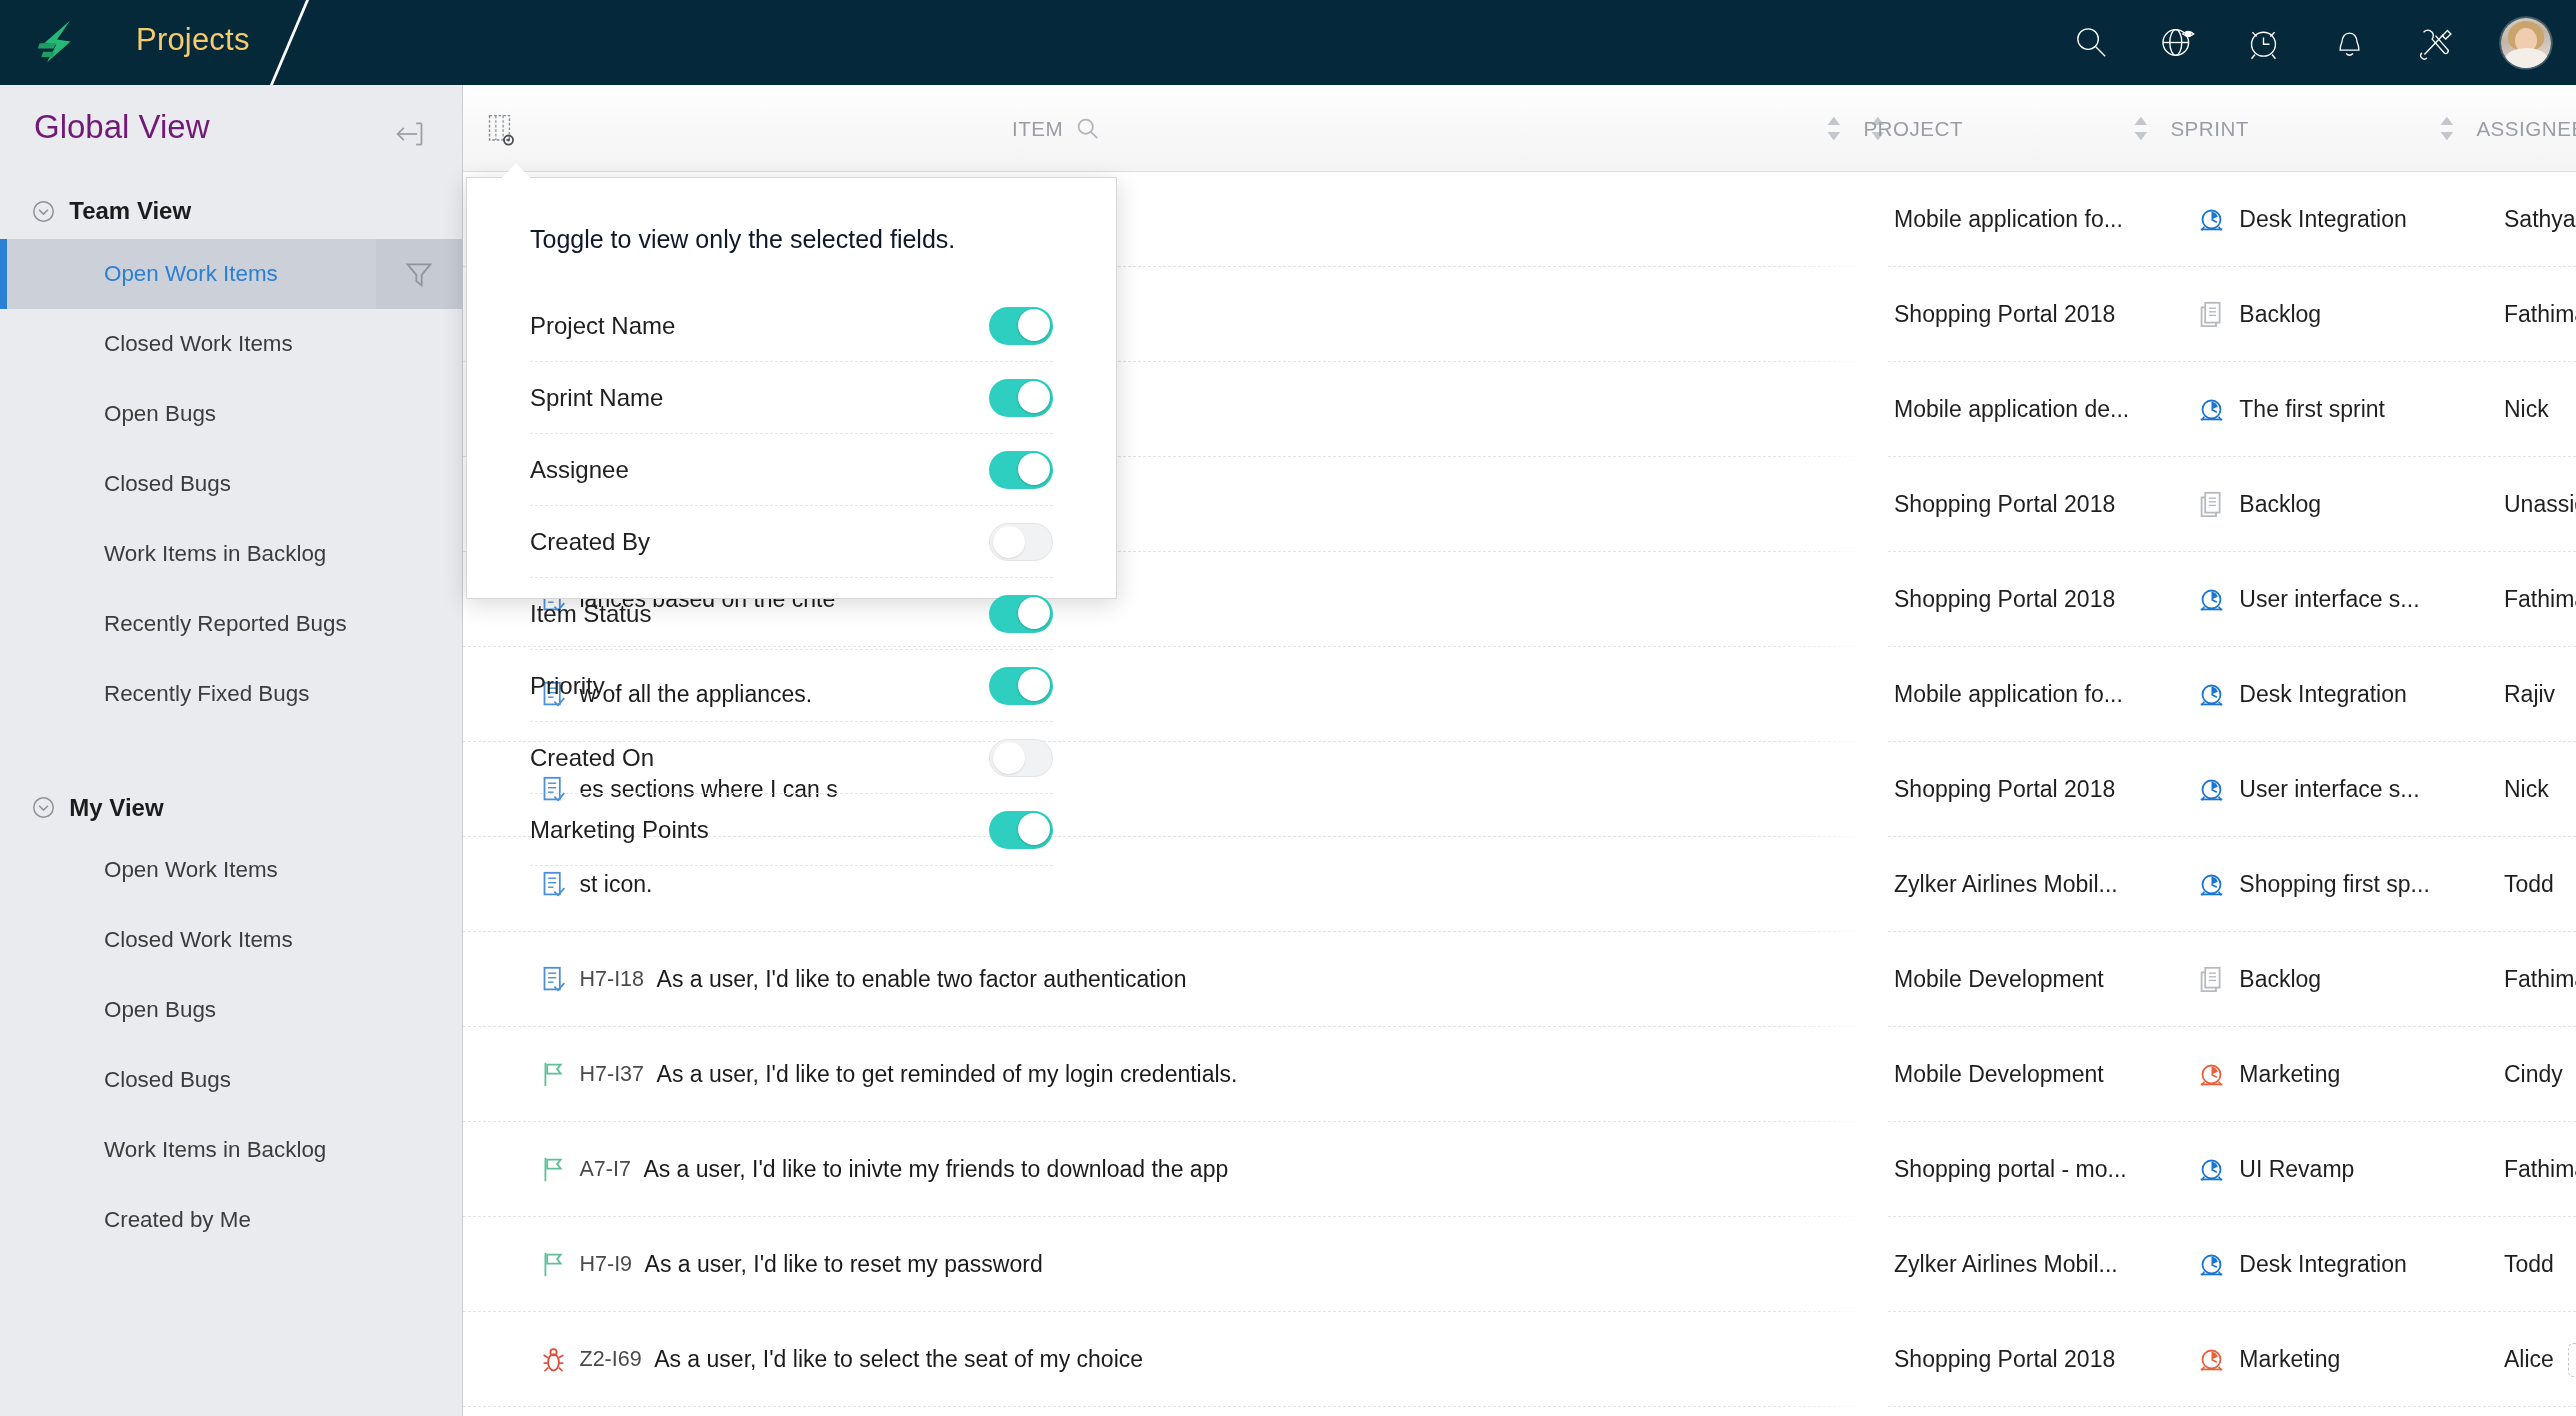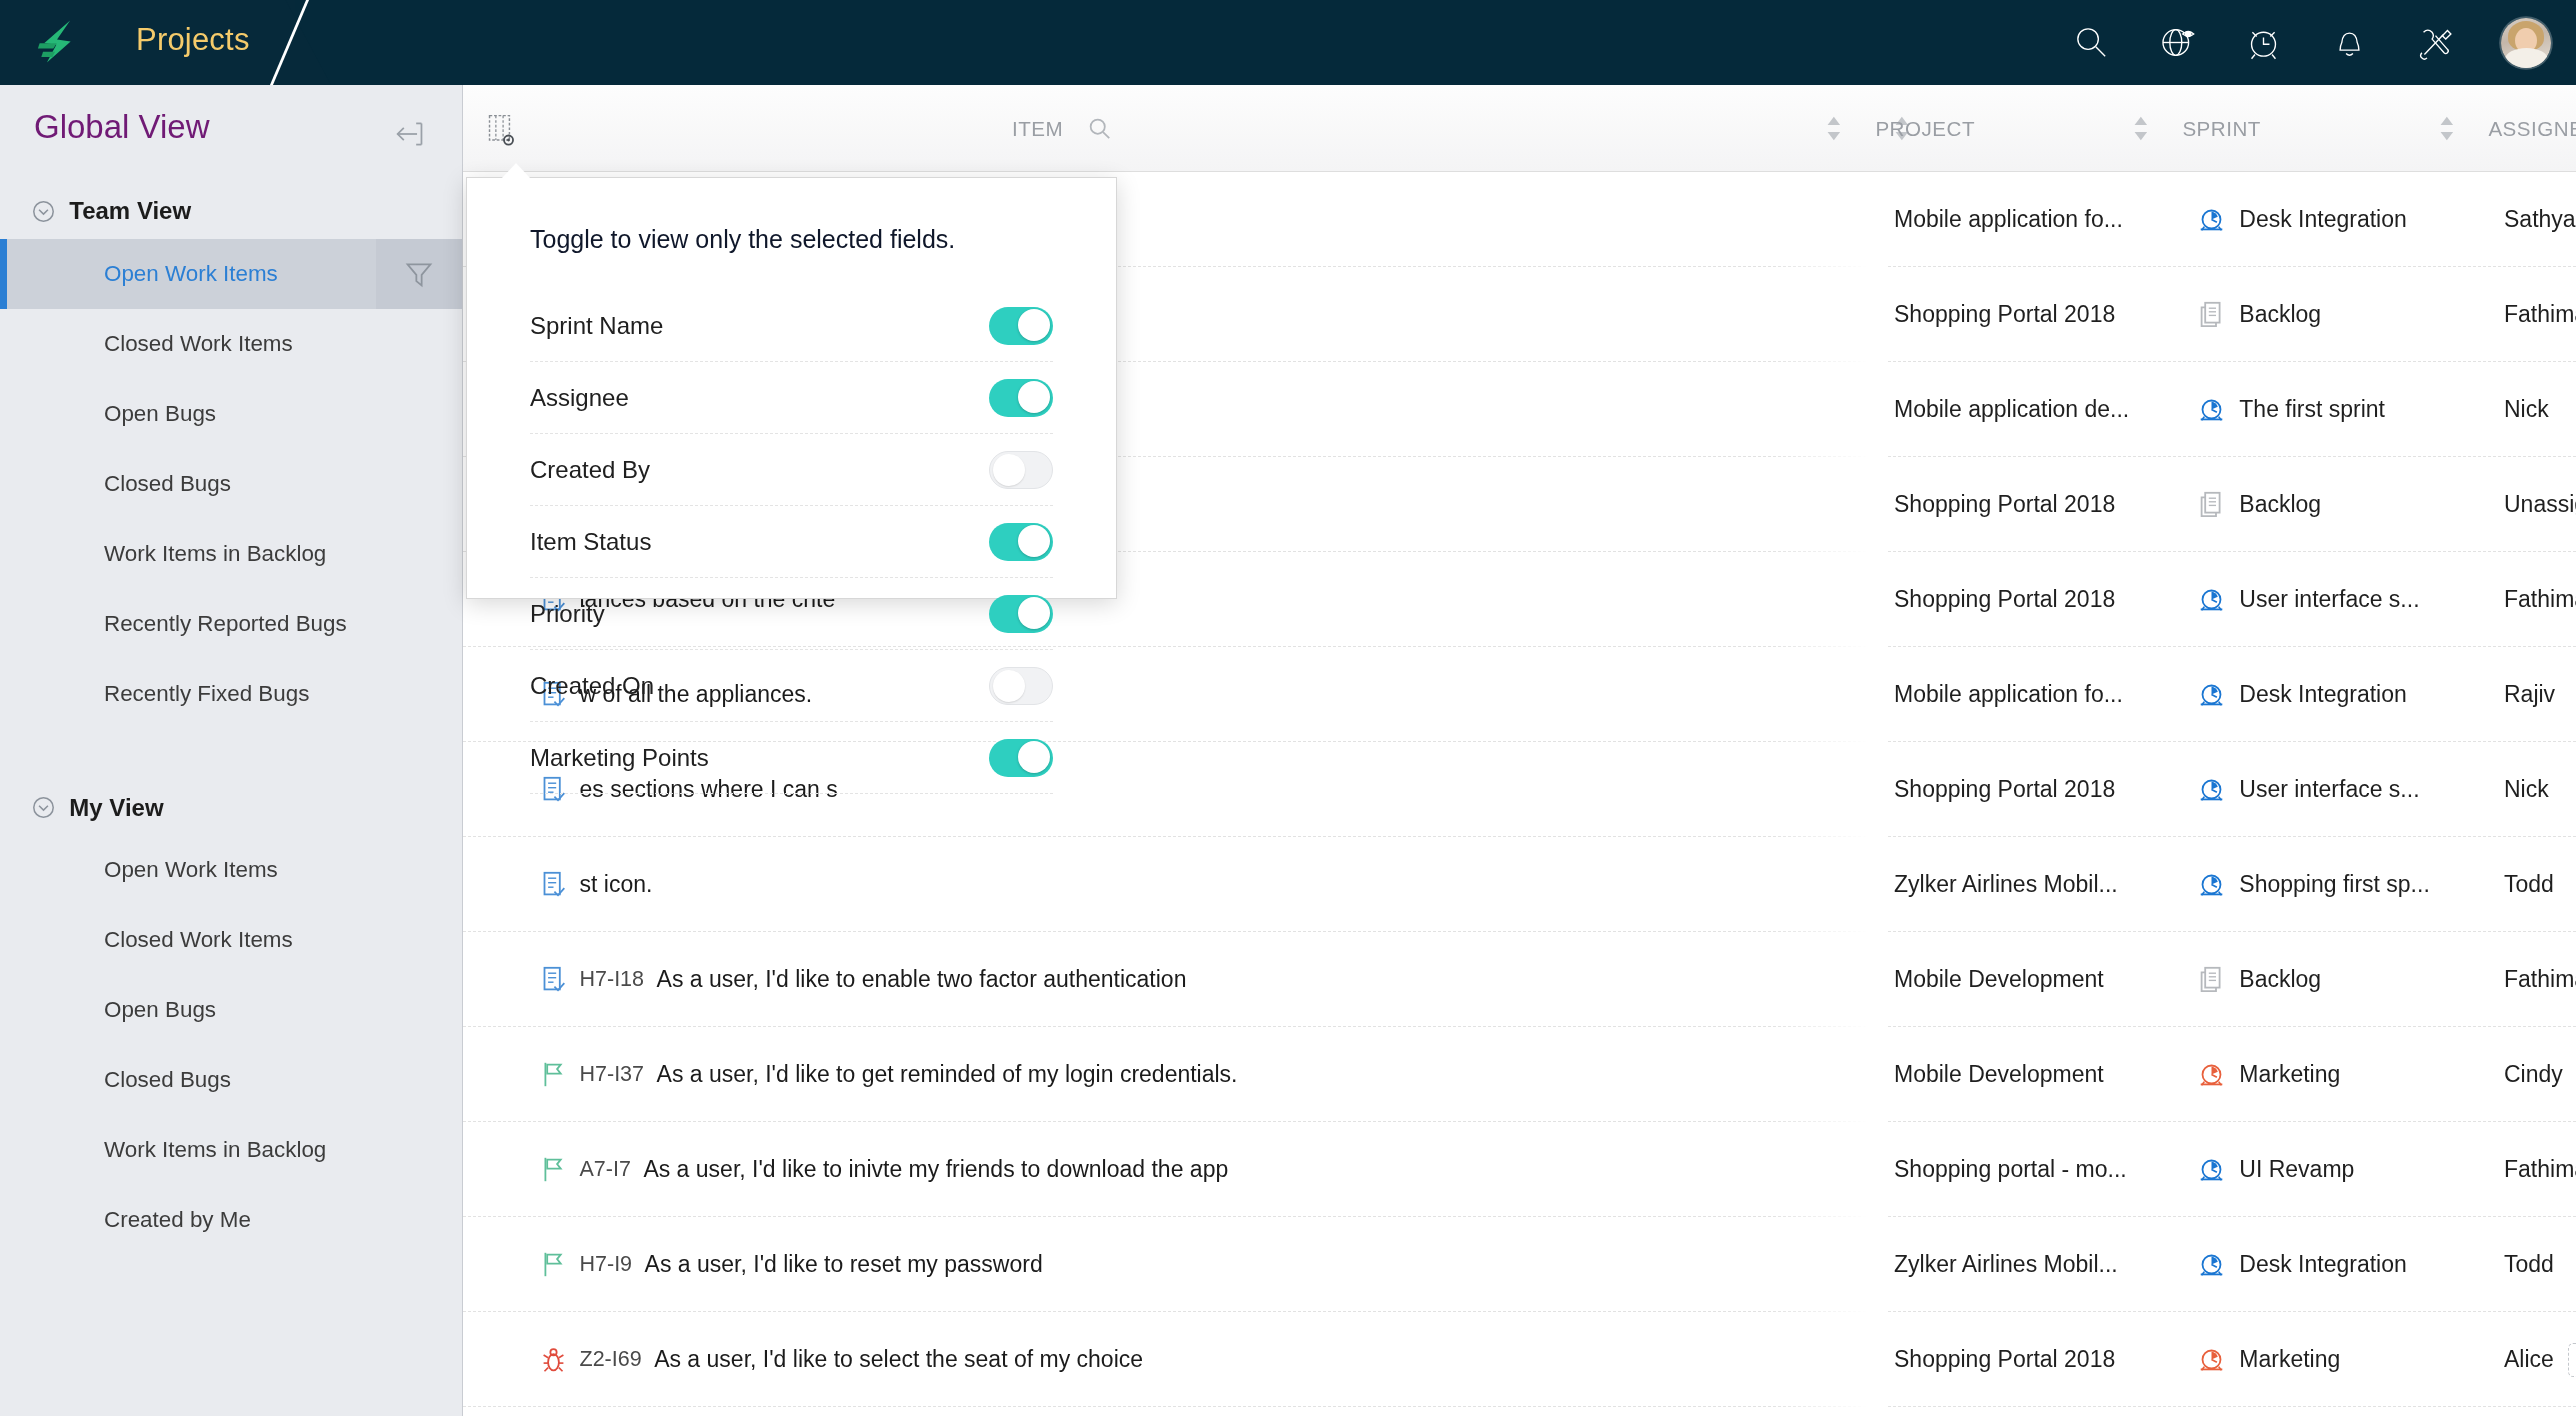--- a/index.html
+++ b/index.html
@@ -127,21 +127,21 @@
     border-bottom: 0.9px solid #dedede;
   }
   .colsettings-icon {
     position: absolute; left: 21.5px; top: 27px;
     width: 38px; height: 38px;
   }
   .colsettings-icon svg { width: 38px; height: 38px; }
   .th {
     position: absolute; top: 0; height: 87px;
     display: flex; align-items: center;
-    font-size: 20.6px; color: #9a9ea4; letter-spacing: 0.5px; gap: 12px;
+    font-size: 20.6px; color: #9a9ea4; letter-spacing: 0.5px;
   }
   .sorticon { width: 19.7px; height: 27px; margin-right: 19.7px; flex: none; }
   .sorticon svg { width: 19.7px; height: 27px; }
   .searchglyph { margin-left: 12.5px; width: 23px; height: 23px; }
   .searchglyph svg { width: 23px; height: 23px; stroke: #b2b6bb; fill: none; stroke-width: 2; }
 
   .table-body { position: relative; }
   .row {
     position: relative;
     height: 95px;
@@ -801,20 +801,26 @@
         </div>
       </div>
     </div>
 </div>
 
 <div class="popover">
   <div class="popover-arrow"></div>
   <div class="popover-title">Toggle to view only the selected fields.</div>
   <div class="toggle-list" id="toggle-container">
       <div class="toggle-row">
+        <span class="toggle-label">Project Name</span>
+        <span class="switch on">
+          <span class="knob"></span>
+        </span>
+      </div>
+      <div class="toggle-row">
         <span class="toggle-label">Sprint Name</span>
         <span class="switch on">
           <span class="knob"></span>
         </span>
       </div>
       <div class="toggle-row">
         <span class="toggle-label">Assignee</span>
         <span class="switch on">
           <span class="knob"></span>
         </span>

